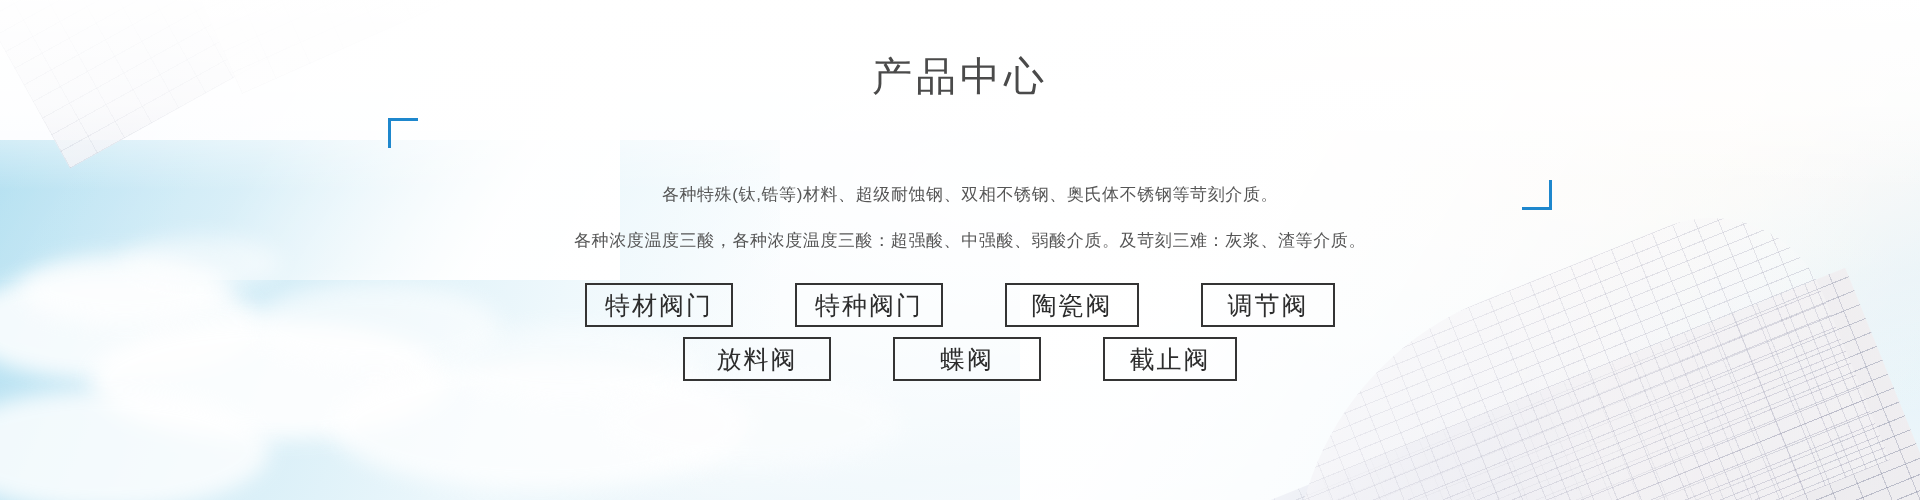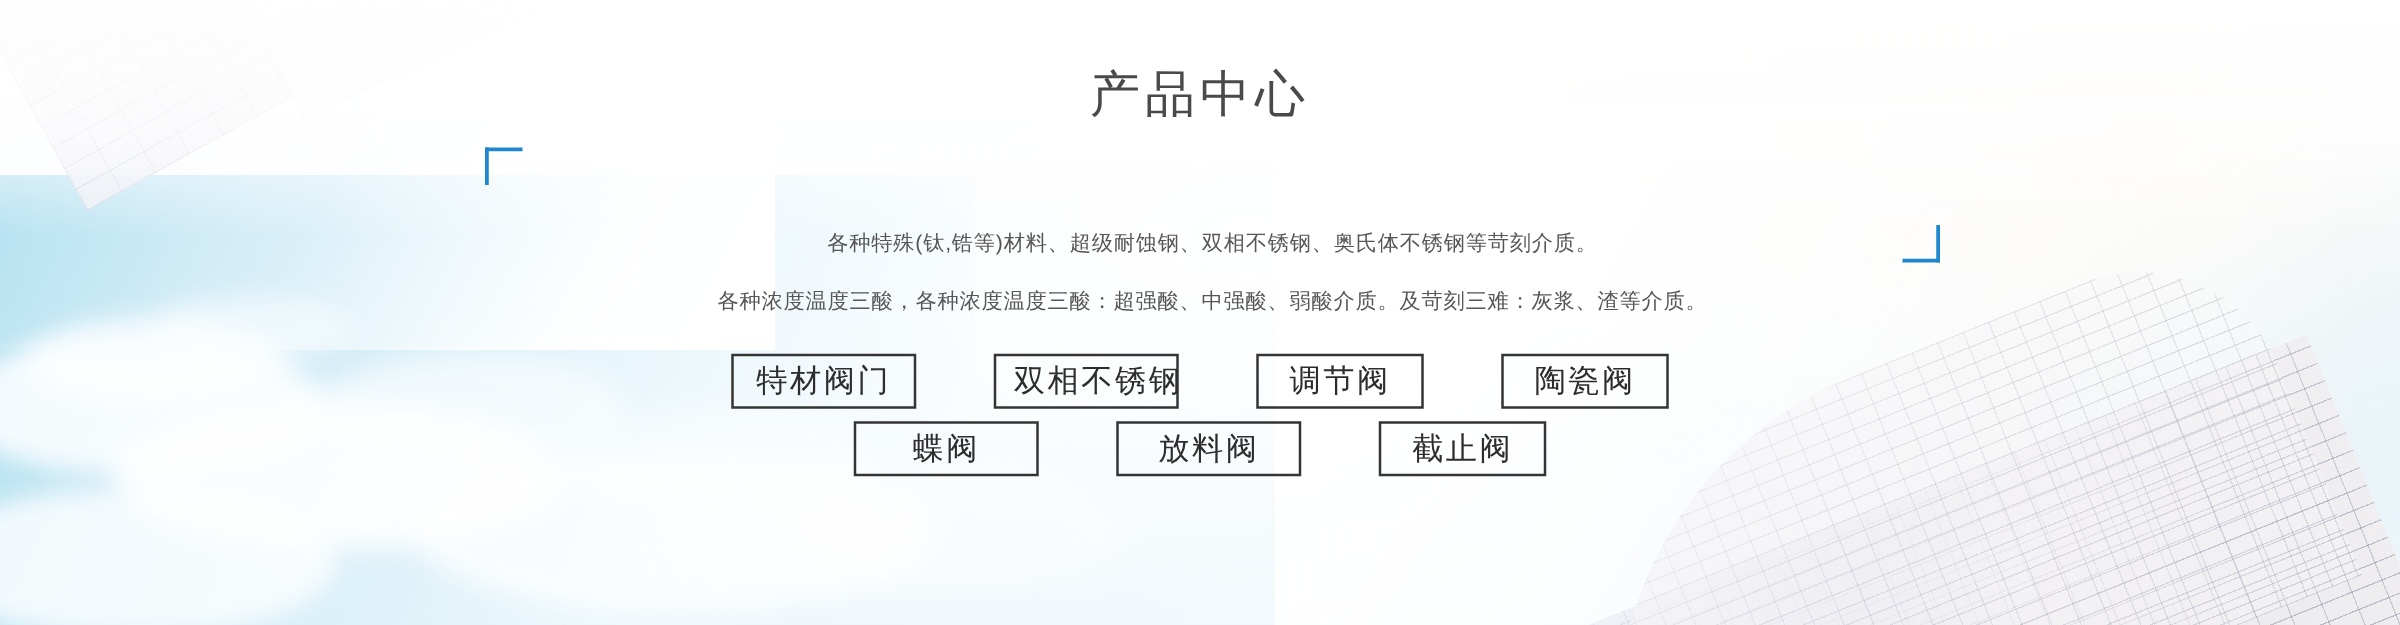--- a/index.html
+++ b/index.html
@@ -200,25 +200,25 @@
         <i class="h"></i>
           <i class="v"></i>
       </span>
       <div class="desc desc-1">各种特殊(钛,锆等)材料、超级耐蚀钢、双相不锈钢、奥氏体不锈钢等苛刻介质。</div>
       <div class="desc desc-2">各种浓度温度三酸，各种浓度温度三酸：超强酸、中强酸、弱酸介质。及苛刻三难：灰浆、渣等介质。</div>
     </div>
 
     <div class="cat-grid">
       <div class="cat-row">
         <button class="cat-btn w4">特材阀门</button>
-        <button class="cat-btn w4">双相不锈钢</button>
+        <button class="cat-btn w4">特种阀门</button>
+        <button class="cat-btn w3">陶瓷阀</button>
         <button class="cat-btn w3">调节阀</button>
-        <button class="cat-btn w3">陶瓷阀</button>
       </div>
       <div class="cat-row">
+        <button class="cat-btn w4">放料阀</button>
         <button class="cat-btn w4">蝶阀</button>
-        <button class="cat-btn w4">放料阀</button>
         <button class="cat-btn w3">截止阀</button>
       </div>
     </div>
 
   </div>
 </div>
 
 </body></html>

